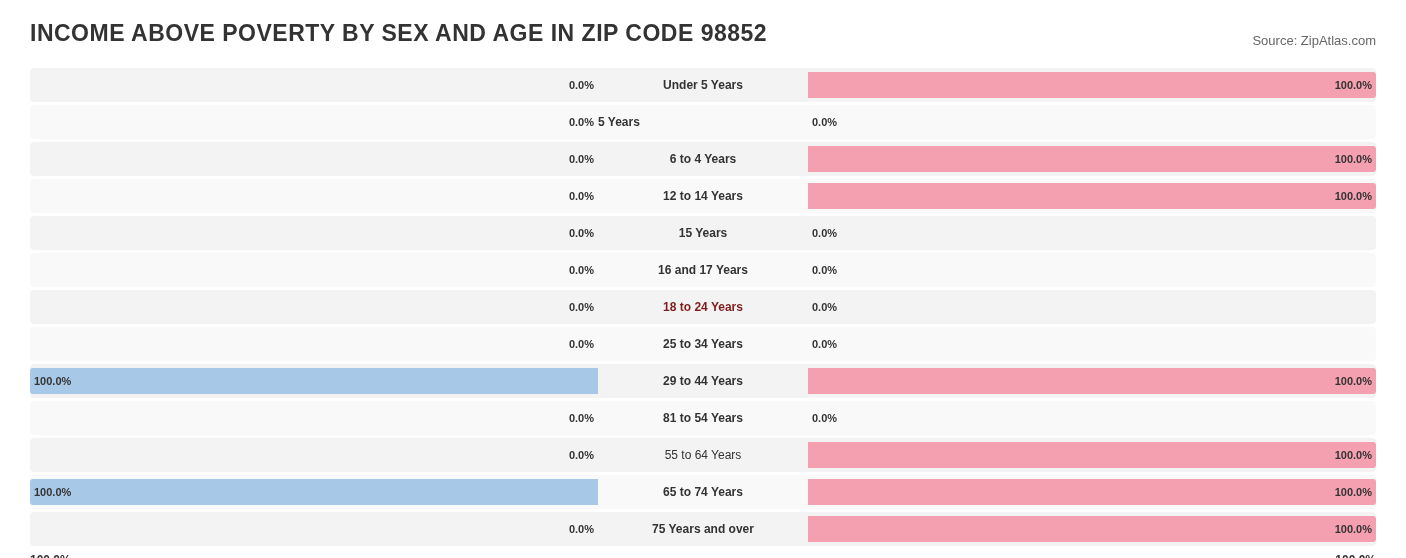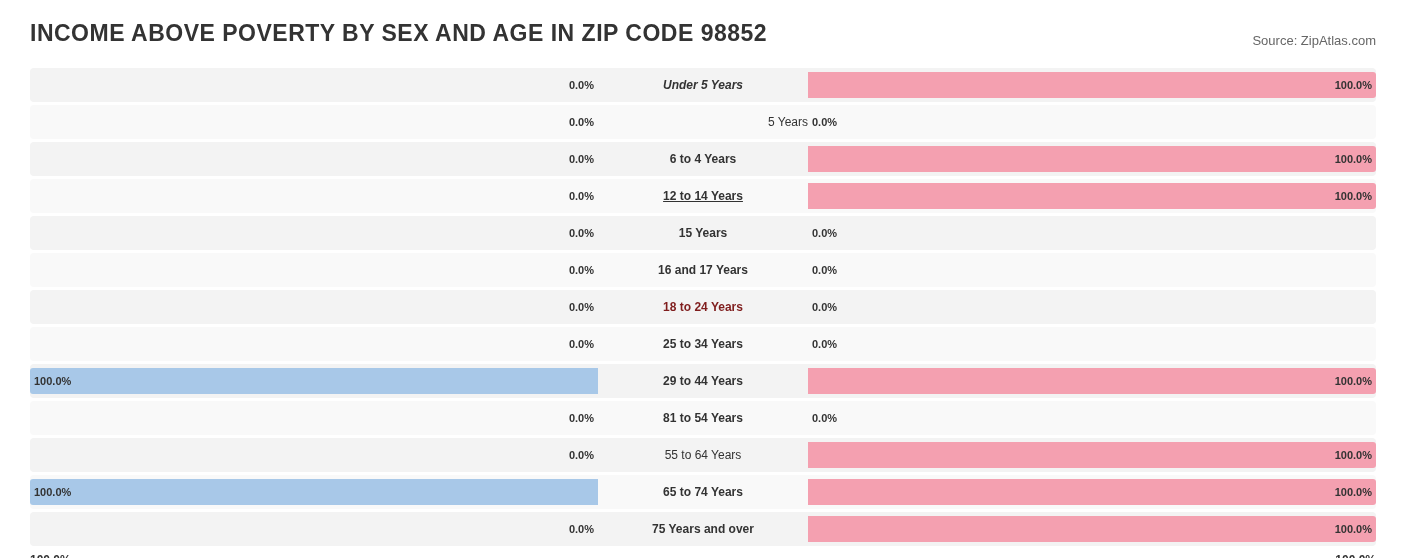--- a/index.html
+++ b/index.html
@@ -41,52 +41,52 @@
   <div class="title-source-row">
     <div class="chart-title">INCOME ABOVE POVERTY BY SEX AND AGE IN ZIP CODE 98852</div>
     <div class="source">Source: ZipAtlas.com</div>
   </div>
 
   <div class="chart-container" id="chart-rows">
   <div style="display: flex; align-items: center; margin-bottom: 3px; height: 34px; background: rgb(243, 243, 243); border-radius: 4px; position: relative;">
         <div style="width: calc(50% - 105px); display: flex; justify-content: flex-end; align-items: center; gap: 4px;">
           <span style="font-size: 11px; font-weight: bold; color: rgb(51, 51, 51); white-space: nowrap; margin-right: 4px;">0.0%</span>
         </div>
-        <div style="width: 210px; text-align: center; font-size: 12px; font-weight: bold; color: rgb(51, 51, 51); flex-shrink: 0; font-style: italic;">Under 5 Years</div>
+        <div style="width: 210px; text-align: center; font-size: 12px; font-weight: bold; color: rgb(51, 51, 51); flex-shrink: 0;">Under 5 Years</div>
         <div style="width: calc(50% - 105px); display: flex; justify-content: flex-start; align-items: center; gap: 4px;">
           <div style="background: rgb(244, 160, 176); height: 26px; border-radius: 0px 3px 3px 0px; width: 100%; display: flex; align-items: center; justify-content: flex-end; padding-right: 4px;">
             <span style="font-size: 11px; font-weight: bold; color: rgb(51, 51, 51); white-space: nowrap;">100.0%</span>
           </div>
         </div>
       </div>
       <div style="display: flex; align-items: center; margin-bottom: 3px; height: 34px; background: rgb(249, 249, 249); border-radius: 4px; position: relative;">
         <div style="width: calc(50% - 105px); display: flex; justify-content: flex-end; align-items: center; gap: 4px;">
           <span style="font-size: 11px; font-weight: bold; color: rgb(51, 51, 51); white-space: nowrap; margin-right: 4px;">0.0%</span>
         </div>
-        <div style="width: 210px; text-align: right; font-size: 12px; font-weight: normal; color: rgb(51, 51, 51); flex-shrink: 0;">5 Years</div>
+        <div style="width: 210px; text-align: left; font-size: 12px; font-weight: bold; color: rgb(51, 51, 51); flex-shrink: 0;">5 Years</div>
         <div style="width: calc(50% - 105px); display: flex; justify-content: flex-start; align-items: center; gap: 4px;">
           <span style="font-size: 11px; font-weight: bold; color: rgb(51, 51, 51); white-space: nowrap; margin-left: 4px;">0.0%</span>
         </div>
       </div>
       <div style="display: flex; align-items: center; margin-bottom: 3px; height: 34px; background: rgb(243, 243, 243); border-radius: 4px; position: relative;">
         <div style="width: calc(50% - 105px); display: flex; justify-content: flex-end; align-items: center; gap: 4px;">
           <span style="font-size: 11px; font-weight: bold; color: rgb(51, 51, 51); white-space: nowrap; margin-right: 4px;">0.0%</span>
         </div>
         <div style="width: 210px; text-align: center; font-size: 12px; font-weight: bold; color: rgb(51, 51, 51); flex-shrink: 0;">6 to 4 Years</div>
         <div style="width: calc(50% - 105px); display: flex; justify-content: flex-start; align-items: center; gap: 4px;">
           <div style="background: rgb(244, 160, 176); height: 26px; border-radius: 0px 3px 3px 0px; width: 100%; display: flex; align-items: center; justify-content: flex-end; padding-right: 4px;">
             <span style="font-size: 11px; font-weight: bold; color: rgb(51, 51, 51); white-space: nowrap;">100.0%</span>
           </div>
         </div>
       </div>
       <div style="display: flex; align-items: center; margin-bottom: 3px; height: 34px; background: rgb(249, 249, 249); border-radius: 4px; position: relative;">
         <div style="width: calc(50% - 105px); display: flex; justify-content: flex-end; align-items: center; gap: 4px;">
           <span style="font-size: 11px; font-weight: bold; color: rgb(51, 51, 51); white-space: nowrap; margin-right: 4px;">0.0%</span>
         </div>
-        <div style="width: 210px; text-align: center; font-size: 12px; font-weight: bold; color: rgb(51, 51, 51); flex-shrink: 0; text-decoration: underline;">12 to 14 Years</div>
+        <div style="width: 210px; text-align: center; font-size: 12px; font-weight: bold; color: rgb(51, 51, 51); flex-shrink: 0;">12 to 14 Years</div>
         <div style="width: calc(50% - 105px); display: flex; justify-content: flex-start; align-items: center; gap: 4px;">
           <div style="background: rgb(244, 160, 176); height: 26px; border-radius: 0px 3px 3px 0px; width: 100%; display: flex; align-items: center; justify-content: flex-end; padding-right: 4px;">
             <span style="font-size: 11px; font-weight: bold; color: rgb(51, 51, 51); white-space: nowrap;">100.0%</span>
           </div>
         </div>
       </div>
       <div style="display: flex; align-items: center; margin-bottom: 3px; height: 34px; background: rgb(243, 243, 243); border-radius: 4px; position: relative;">
         <div style="width: calc(50% - 105px); display: flex; justify-content: flex-end; align-items: center; gap: 4px;">
           <span style="font-size: 11px; font-weight: bold; color: rgb(51, 51, 51); white-space: nowrap; margin-right: 4px;">0.0%</span>
         </div>

